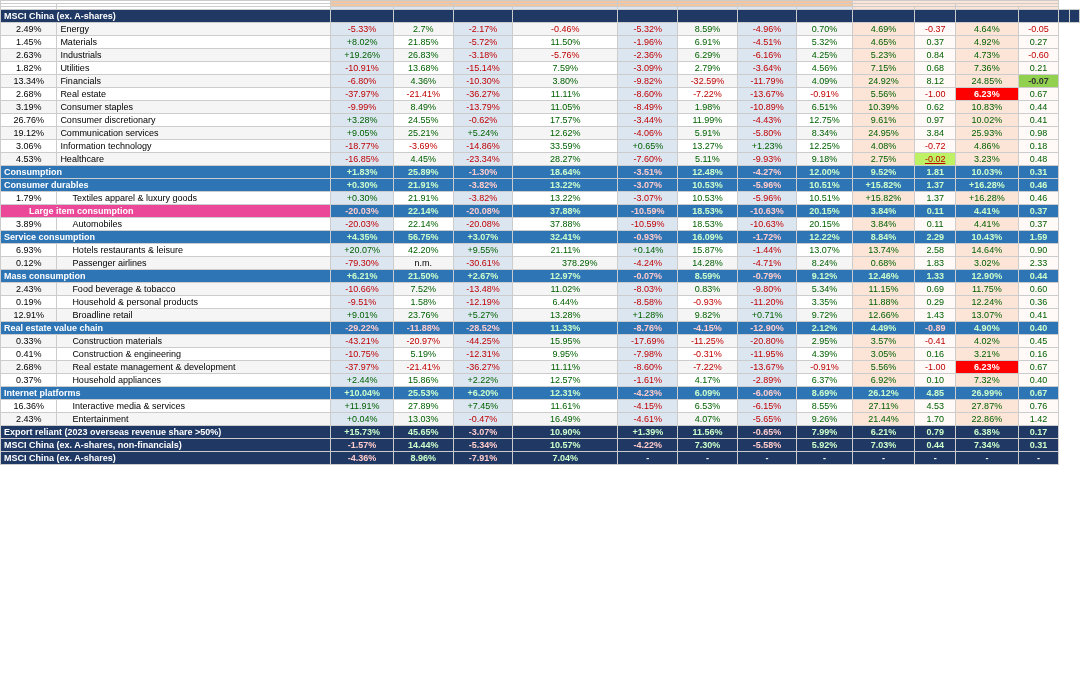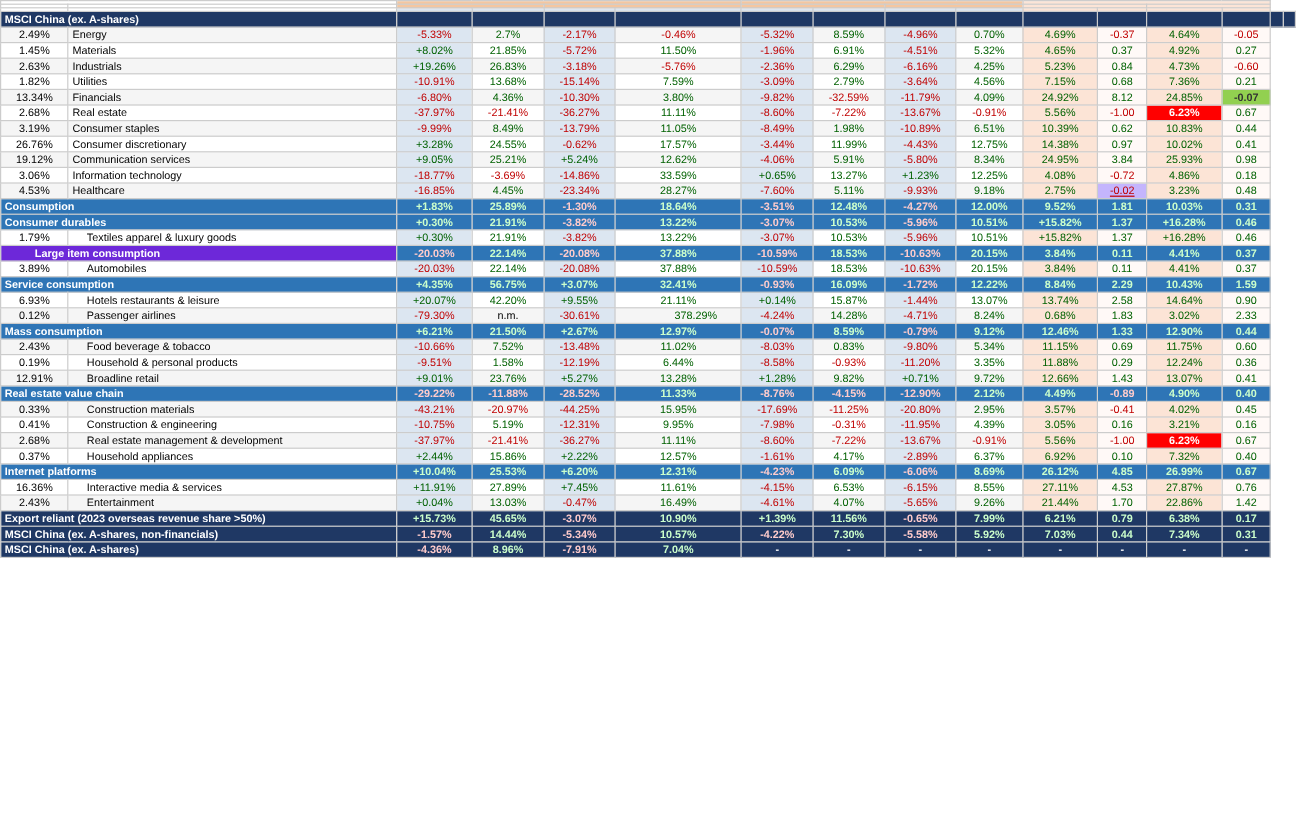--- a/index.html
+++ b/index.html
@@ -190,21 +190,21 @@
           <td style="background: rgb(255, 255, 255);">26.76%</td>
           <td style="text-align: left; padding-left: 3px; background: rgb(255, 255, 255);">Consumer discretionary</td>
           <td style="background: rgb(220, 230, 241); color: rgb(0, 97, 0);">+3.28%</td>
           <td style="background: rgb(255, 255, 255); color: rgb(0, 97, 0);">24.55%</td>
           <td style="background: rgb(220, 230, 241); color: rgb(192, 0, 0);">-0.62%</td>
           <td style="background: rgb(255, 255, 255); color: rgb(0, 97, 0);">17.57%</td>
           <td style="background: rgb(220, 230, 241); color: rgb(192, 0, 0);">-3.44%</td>
           <td style="background: rgb(255, 255, 255); color: rgb(0, 97, 0);">11.99%</td>
           <td style="background: rgb(220, 230, 241); color: rgb(192, 0, 0);">-4.43%</td>
           <td style="background: rgb(255, 255, 255); color: rgb(0, 97, 0);">12.75%</td>
-          <td style="background: rgb(252, 228, 214); color: rgb(0, 97, 0);">14.38%</td>
+          <td style="background: rgb(252, 228, 214); color: rgb(0, 97, 0);">9.61%</td>
           <td style="background: rgb(255, 249, 247); color: rgb(0, 97, 0);">0.97</td>
           <td style="background: rgb(252, 228, 214); color: rgb(0, 97, 0);">10.02%</td>
           <td style="background: rgb(255, 249, 247); color: rgb(0, 97, 0);">0.41</td>
         </tr>
         <tr style="background: rgb(245, 245, 245);">
           <td style="background: rgb(245, 245, 245);">19.12%</td>
           <td style="text-align: left; padding-left: 3px; background: rgb(245, 245, 245);">Communication services</td>
           <td style="background: rgb(220, 230, 241); color: rgb(0, 97, 0);">+9.05%</td>
           <td style="background: rgb(245, 245, 245); color: rgb(0, 97, 0);">25.21%</td>
           <td style="background: rgb(220, 230, 241); color: rgb(0, 97, 0);">+5.24%</td>
@@ -239,21 +239,21 @@
           <td style="text-align: left; padding-left: 3px; background: rgb(245, 245, 245);">Healthcare</td>
           <td style="background: rgb(220, 230, 241); color: rgb(192, 0, 0);">-16.85%</td>
           <td style="background: rgb(245, 245, 245); color: rgb(0, 97, 0);">4.45%</td>
           <td style="background: rgb(220, 230, 241); color: rgb(192, 0, 0);">-23.34%</td>
           <td style="background: rgb(245, 245, 245); color: rgb(0, 97, 0);">28.27%</td>
           <td style="background: rgb(220, 230, 241); color: rgb(192, 0, 0);">-7.60%</td>
           <td style="background: rgb(245, 245, 245); color: rgb(0, 97, 0);">5.11%</td>
           <td style="background: rgb(220, 230, 241); color: rgb(192, 0, 0);">-9.93%</td>
           <td style="background: rgb(245, 245, 245); color: rgb(0, 97, 0);">9.18%</td>
           <td style="background: rgb(252, 228, 214); color: rgb(0, 97, 0);">2.75%</td>
-          <td style="background: #c4b5fd; color: rgb(192, 0, 0); text-decoration: underline;">-0.02</td>
+          <td style="background: #bef264; color: rgb(192, 0, 0); text-decoration: underline;">-0.02</td>
           <td style="background: rgb(252, 228, 214); color: rgb(0, 97, 0);">3.23%</td>
           <td style="background: rgb(255, 249, 247); color: rgb(0, 97, 0);">0.48</td>
         </tr>
         <tr>
           <td colspan="2" style="background: rgb(46, 117, 182); color: rgb(255, 255, 255); font-weight: bold; text-align: left;">Consumption</td>
           <td style="background: rgb(46, 117, 182); color: rgb(204, 255, 204); font-weight: bold;">+1.83%</td>
           <td style="background: rgb(46, 117, 182); color: rgb(204, 255, 204); font-weight: bold;">25.89%</td>
           <td style="background: rgb(46, 117, 182); color: rgb(255, 204, 204); font-weight: bold;">-1.30%</td>
           <td style="background: rgb(46, 117, 182); color: rgb(204, 255, 204); font-weight: bold;">18.64%</td>
           <td style="background: rgb(46, 117, 182); color: rgb(255, 204, 204); font-weight: bold;">-3.51%</td>
@@ -290,21 +290,21 @@
           <td style="background: rgb(220, 230, 241); color: rgb(192, 0, 0);">-3.07%</td>
           <td style="background: rgb(255, 255, 255); color: rgb(0, 97, 0);">10.53%</td>
           <td style="background: rgb(220, 230, 241); color: rgb(192, 0, 0);">-5.96%</td>
           <td style="background: rgb(255, 255, 255); color: rgb(0, 97, 0);">10.51%</td>
           <td style="background: rgb(252, 228, 214); color: rgb(0, 97, 0);">+15.82%</td>
           <td style="background: rgb(255, 249, 247); color: rgb(0, 97, 0);">1.37</td>
           <td style="background: rgb(252, 228, 214); color: rgb(0, 97, 0);">+16.28%</td>
           <td style="background: rgb(255, 249, 247); color: rgb(0, 97, 0);">0.46</td>
         </tr>
         <tr>
-          <td colspan="2" style="background: #6d28d9; color: rgb(255, 255, 255); font-weight: bold; text-align: left; padding-left: 28px;">Large item consumption</td>
+          <td colspan="2" style="background: #ec4899; color: rgb(255, 255, 255); font-weight: bold; text-align: left; padding-left: 28px;">Large item consumption</td>
           <td style="background: rgb(46, 117, 182); color: rgb(255, 204, 204); font-weight: bold;">-20.03%</td>
           <td style="background: rgb(46, 117, 182); color: rgb(204, 255, 204); font-weight: bold;">22.14%</td>
           <td style="background: rgb(46, 117, 182); color: rgb(255, 204, 204); font-weight: bold;">-20.08%</td>
           <td style="background: rgb(46, 117, 182); color: rgb(204, 255, 204); font-weight: bold;">37.88%</td>
           <td style="background: rgb(46, 117, 182); color: rgb(255, 204, 204); font-weight: bold;">-10.59%</td>
           <td style="background: rgb(46, 117, 182); color: rgb(204, 255, 204); font-weight: bold;">18.53%</td>
           <td style="background: rgb(46, 117, 182); color: rgb(255, 204, 204); font-weight: bold;">-10.63%</td>
           <td style="background: rgb(46, 117, 182); color: rgb(204, 255, 204); font-weight: bold;">20.15%</td>
           <td style="background: rgb(46, 117, 182); color: rgb(204, 255, 204); font-weight: bold;">3.84%</td>
           <td style="background: rgb(46, 117, 182); color: rgb(204, 255, 204); font-weight: bold;">0.11</td>

